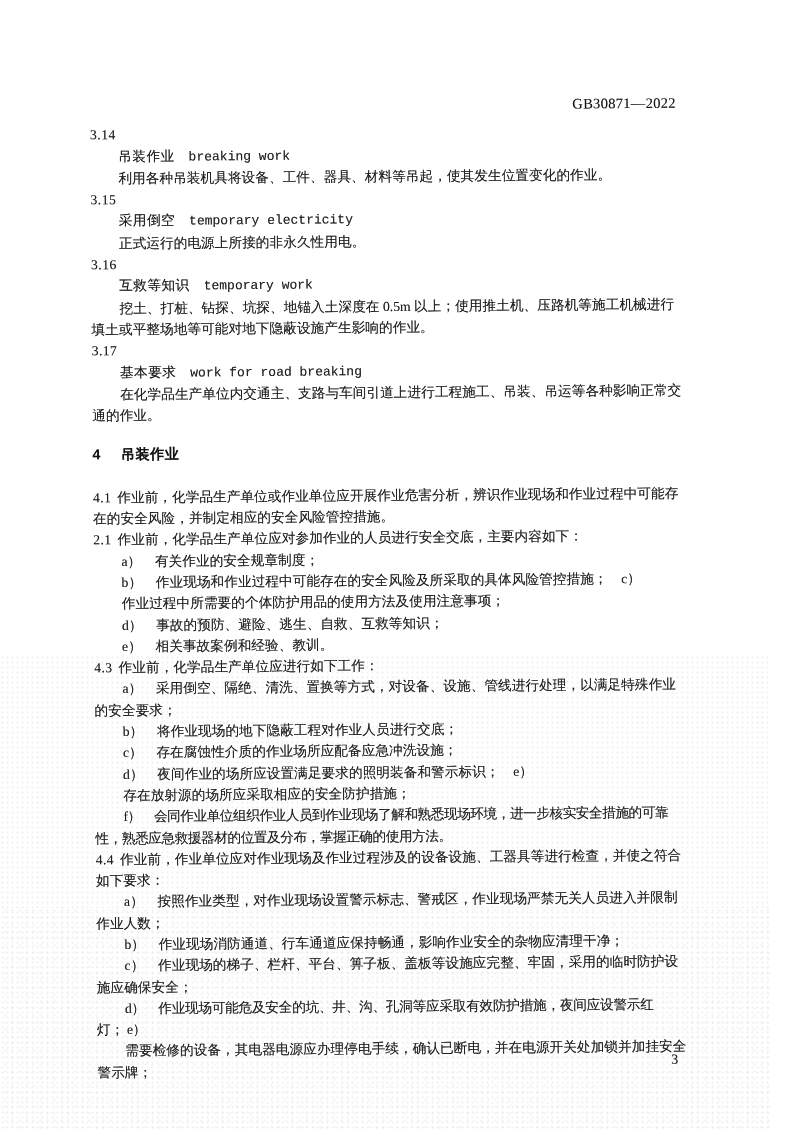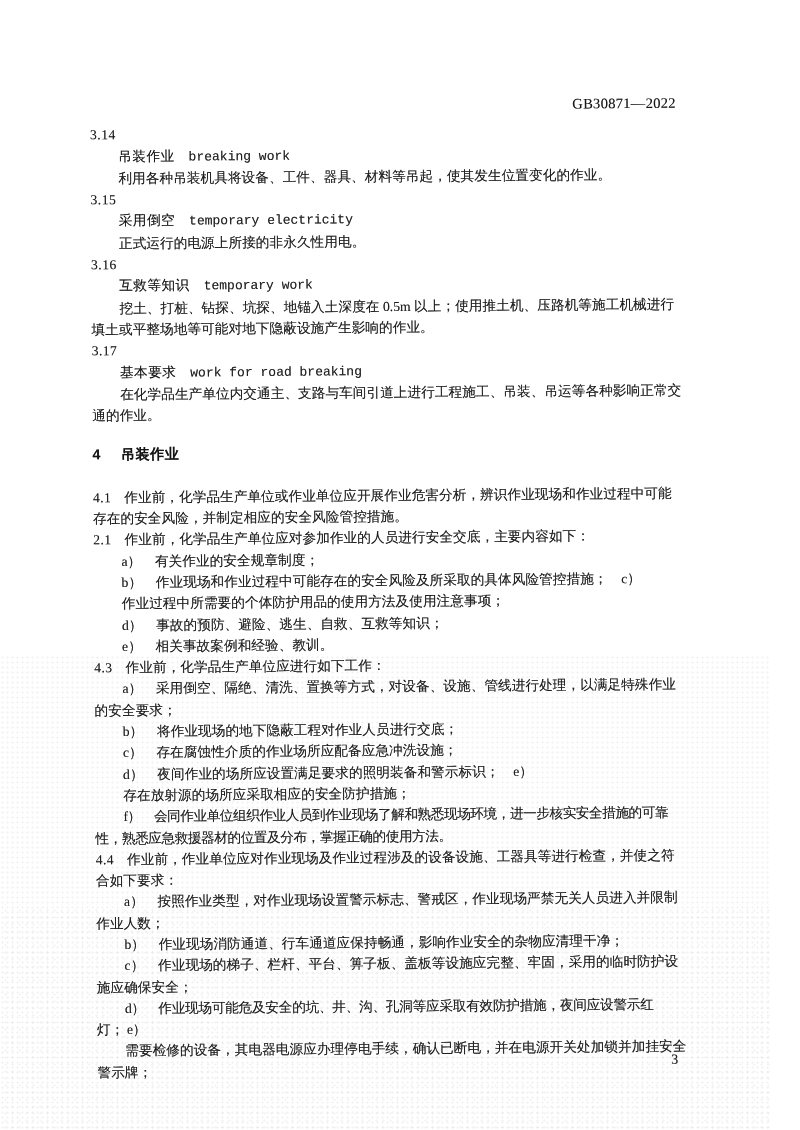--- a/index.html
+++ b/index.html
@@ -35,21 +35,21 @@
     font-size:13px;margin-left:14px;color:#222;
   }
   .def{text-indent:28px;}
   .heading{
     font-family:"Liberation Sans","DejaVu Sans",sans-serif;
     font-weight:700;font-size:14.2px;color:#141414;
     margin:18px 0 21px 0;letter-spacing:0.4px;
   }
   .heading .h-num{margin-right:20px;}
   .clause-p{}
-  .cnum{margin-right:13px;letter-spacing:0.4px;}
+  .cnum{margin-right:6px;letter-spacing:0.4px;}
   .narrow{max-width:598px;}
   .item{text-indent:28px;}
   .squeeze-f{letter-spacing:-0.5px;}
   .squeeze-d{letter-spacing:-0.3px;}
   .page-num{
     position:absolute;top:1051px;right:96px;
     font-size:14px;color:#1e1e1e;
   }
   .scan-noise{
     position:absolute;left:0;right:0;top:58%;bottom:0;

